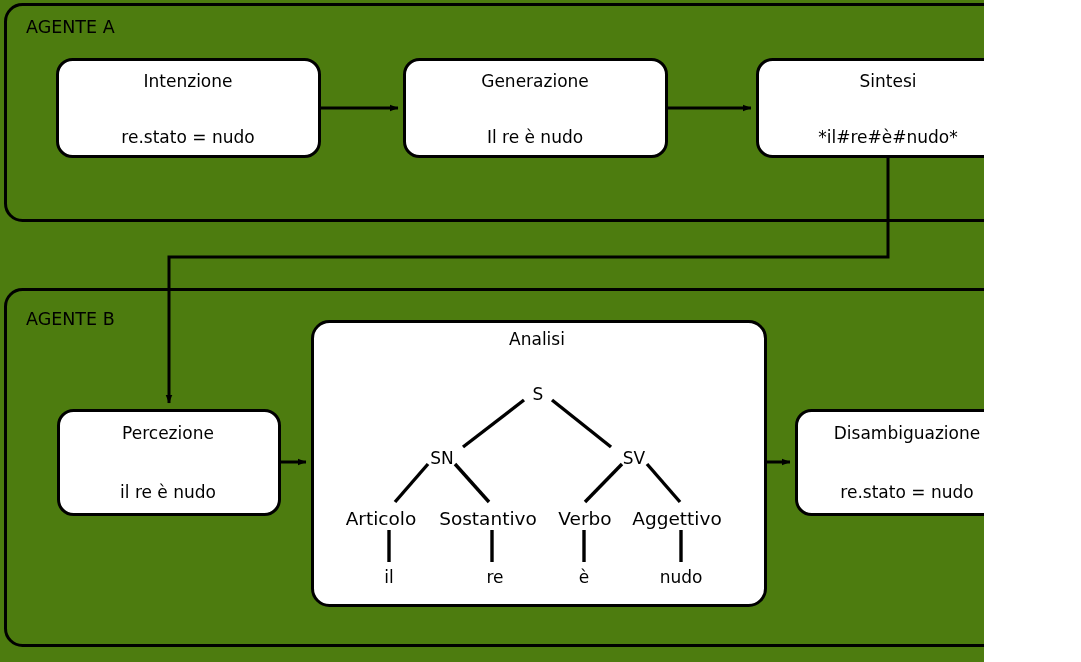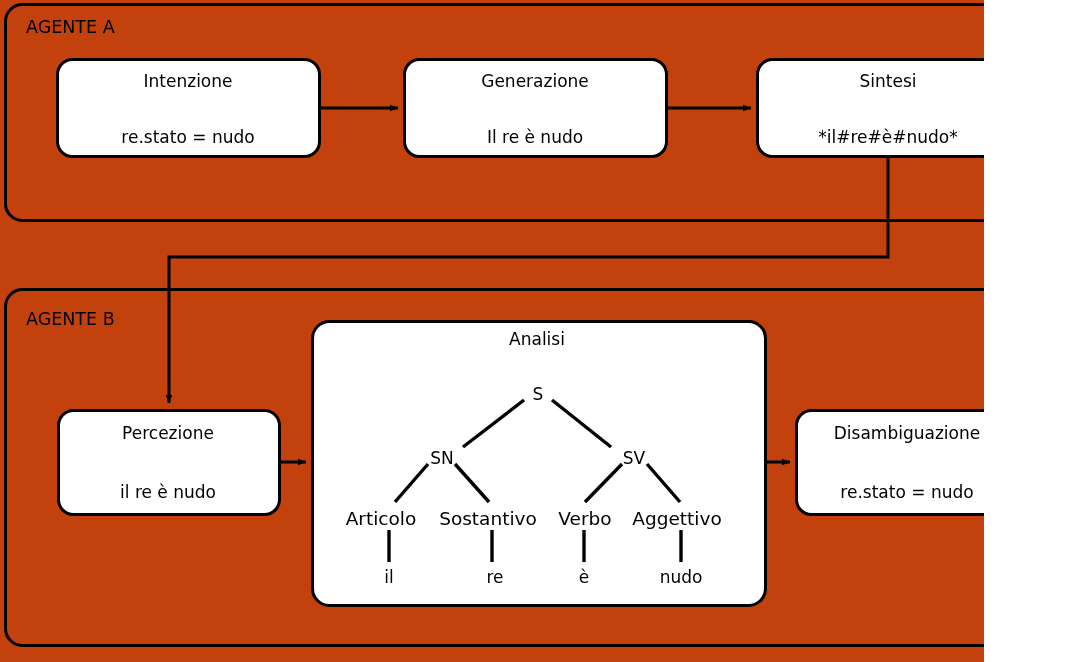--- a/index.html
+++ b/index.html
@@ -7,21 +7,21 @@
     padding: 0;
     background: #ffffff;
   }
   body {
     font-family: "DejaVu Sans", sans-serif;
   }
   #canvas {
     position: relative;
     width: 984px;
     height: 662px;
-    background: #c2410c;
+    background: #4d7c0f;
     overflow: hidden;
   }
   #diagram-svg {
     position: absolute;
     left: 0;
     top: 0;
     width: 1081px;
     height: 662px;
   }
   .agent-frame {

